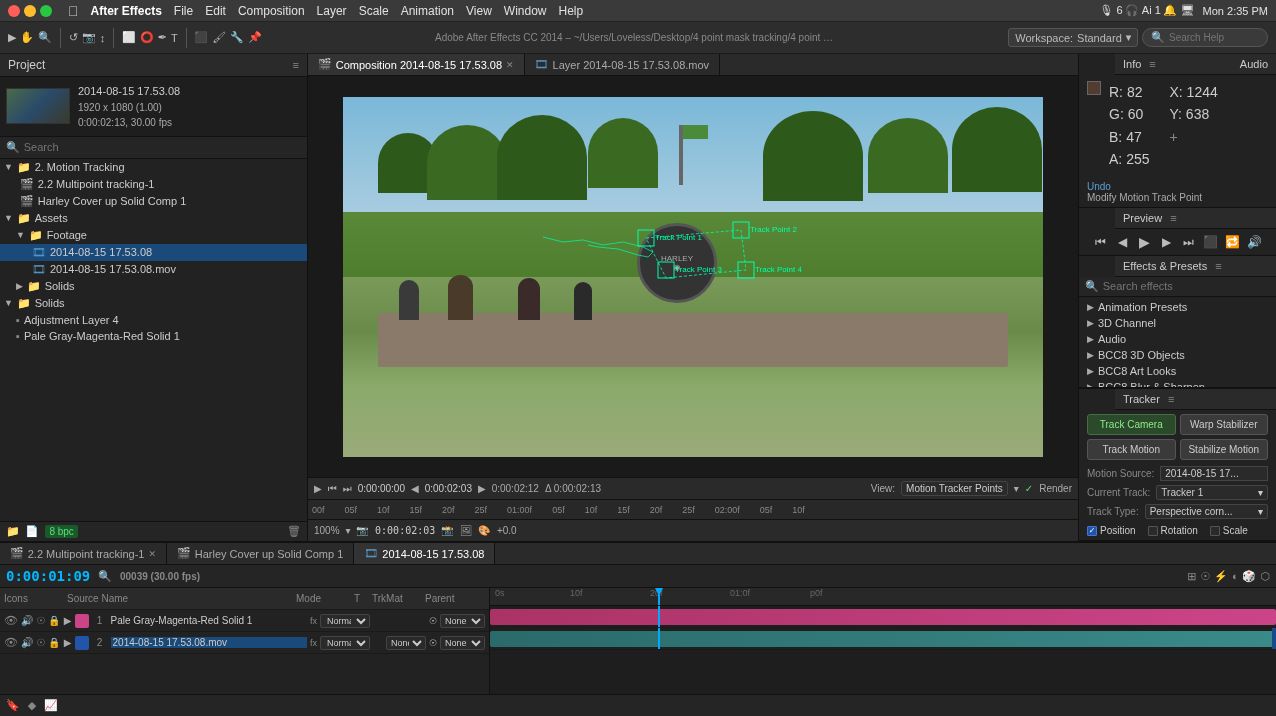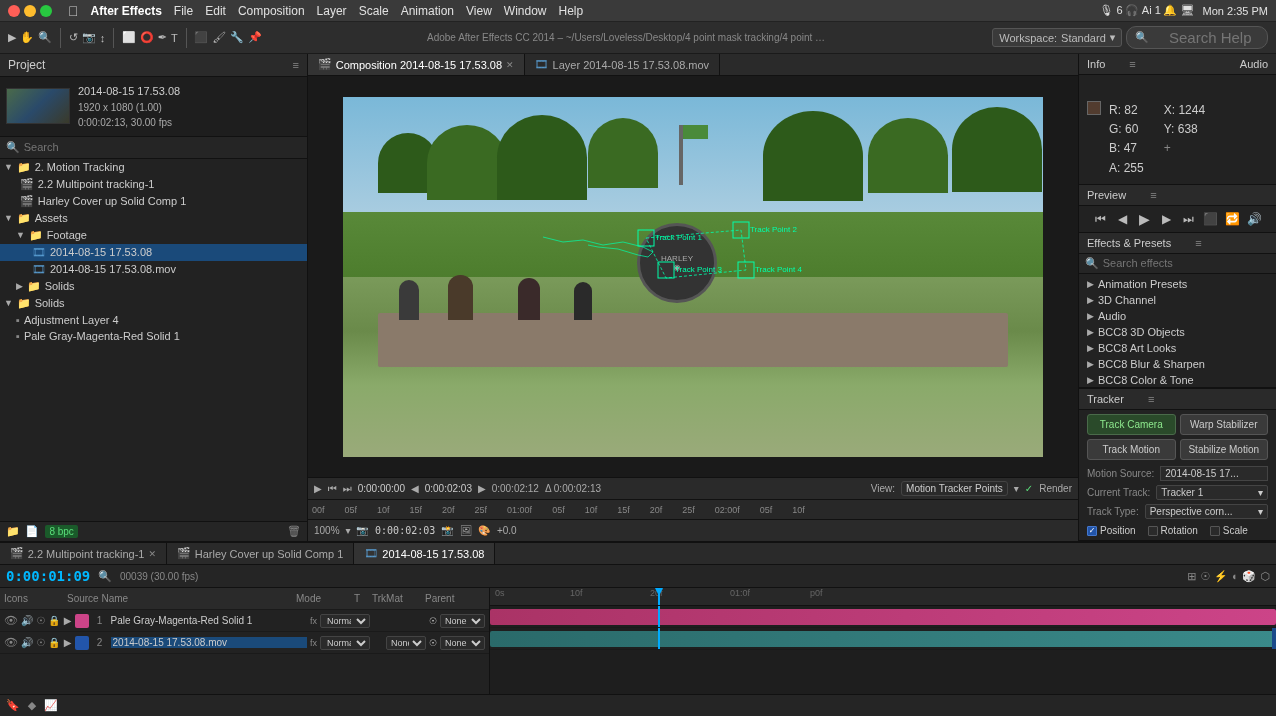--- a/index.html
+++ b/index.html
@@ -79,23 +79,22 @@
       border: 1px solid #555;
       border-radius: 10px;
       padding: 2px 8px;
       gap: 4px;
     }
     .search-box input {
       background: transparent;
       border: none;
       outline: none;
       color: #ccc;
-      font-size: 15px;
+      font-size: 10px;
       width: 90px;
-      margin-left: 16px;
     }
 
     
     .main-layout {
       display: flex;
       height: calc(716px - 22px - 32px);
     }
 
     
     .left-panel {
@@ -317,31 +316,31 @@
     .right-panel-section {
       border-bottom: 1px solid #111;
     }
 
     .panel-header {
       display: flex;
       align-items: center;
       padding: 4px 8px;
       background: #2a2a2a;
       border-bottom: 1px solid #111;
-      gap: 20px;
+      gap: 4px;
+      margin-left: 36px;
     }
     .panel-header-icons { margin-left: auto; display: flex; gap: 4px; }
 
     
     .info-section {
       padding: 6px 8px;
-      font-size: 12px;
+      font-size: 14px;
       color: #ccc;
       line-height: 1.6;
-      margin-top: 20px;
     }
     .info-row { display: flex; gap: 8px; }
     .info-col { display: flex; flex-direction: column; }
     .color-swatch {
       width: 14px;
       height: 14px;
       background: #523c2f;
       border: 1px solid #666;
       display: inline-block;
     }
@@ -492,21 +491,21 @@
       border-bottom: 1px solid #111;
       gap: 8px;
       font-size: 11px;
     }
     .time-display {
       color: #00b8ff;
       font-size: 14px;
       font-weight: bold;
       font-family: monospace;
     }
-    .frame-info { color: #888; font-size: 10px; }
+    .frame-info { color: #888; font-size: 10px; font-weight: bold; }
 
     .timeline-content {
       display: flex;
       flex: 1;
     }
 
     .tl-layers-panel {
       width: 490px;
       min-width: 490px;
       background: #222;
@@ -895,20 +894,25 @@
             <span>B: <span>47</span></span>
             <span>A: <span>255</span></span>
           </div>
           <div class="info-col" style="margin-left: 12px;">
             <span>X: <span>1244</span></span>
             <span>Y: <span>638</span></span>
             <span style="color:#888;">+</span>
           </div>
         </div>
       </div>
+      <div class="info-undo">
+        <span style="cursor:pointer; color:#5a9fd4;">Undo</span>
+        <br>
+        <span>Modify Motion Track Point</span>
+      </div>
     </div>
 
     <div class="right-panel-section">
       <div class="panel-header">
         <span>Preview</span>
         <span style="margin-left:4px; color:#888; cursor:pointer;">≡</span>
       </div>
       <div class="preview-controls">
         <div class="ctrl-btn">⏮</div>
         <div class="ctrl-btn">◀</div>

